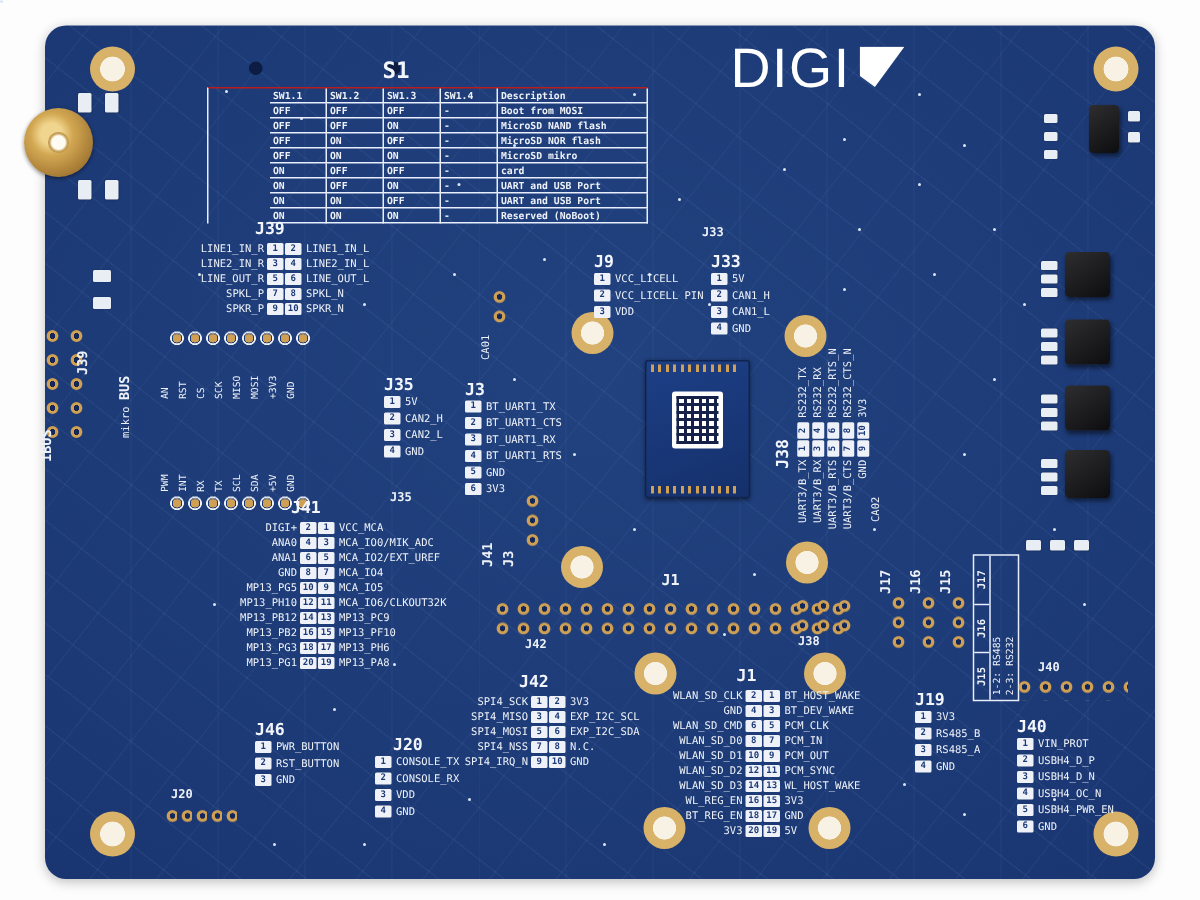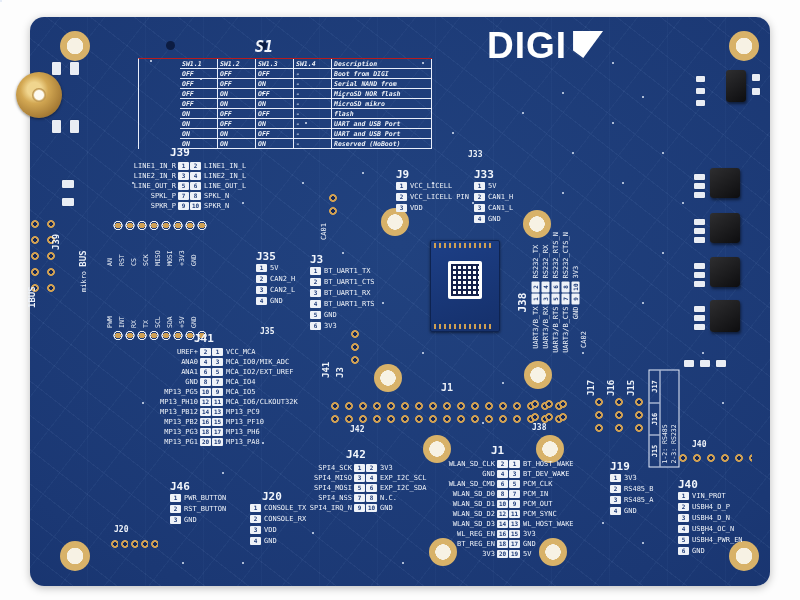--- a/index.html
+++ b/index.html
@@ -24,31 +24,31 @@
   .plab{font-size:7px;color:#eef2f8;white-space:nowrap;margin-left:2px;}
   .dual .drow{display:flex;align-items:center;height:9px;margin-bottom:1px;}
   .dual .llab{display:inline-block;width:var(--lw,58px);text-align:right;font-size:7px;color:#eef2f8;
         white-space:nowrap;margin-right:2px;}
   .dual .rlab{font-size:7px;color:#eef2f8;white-space:nowrap;margin-left:2px;}
   .dual .ctitle{margin-left:var(--tx,52px);margin-bottom:2px;}
   .vtext{position:absolute;transform-origin:0 100%;transform:rotate(-90deg);
          white-space:nowrap;font-size:7px;color:#eef2f8;height:8px;line-height:8px;}
   .vtitle{font-weight:bold;font-size:9px;}
   
-  .s1wrap{position:absolute;left:138px;top:38px;font-style:italic;}
+  .s1wrap{position:absolute;left:138px;top:38px;}
   .s1title{font-weight:bold;font-size:15px;color:#f2f6fc;text-align:center;width:252px;margin-bottom:2px;}
   .s1tab{border-top:1px solid #b91c1c;border-left:1px solid #e8eefb;width:252px;padding-left:41px;}
   .s1row{display:flex;}
   .s1cell{box-sizing:border-box;width:38px;border-right:1px solid #e8eefb;border-bottom:1px solid #e8eefb;
           font-size:6.5px;font-weight:bold;color:#eef2f8;padding:1px 2px;height:10px;line-height:8px;
           white-space:nowrap;overflow:hidden;}
   .s1cell:last-child{width:100px;}
   
   .brand{position:absolute;left:487px;top:28px;display:flex;align-items:flex-start;}
-  .brandtxt{font-family:"Liberation Sans",sans-serif;font-weight:bold;font-size:37px;line-height:36px;
+  .brandtxt{font-family:"Liberation Sans",sans-serif;font-weight:normal;font-size:37px;line-height:36px;
             color:#ffffff;letter-spacing:1px;}
   .brandflag{width:30px;height:27px;background:#ffffff;margin:3px 0 0 6px;
              clip-path:polygon(0 0,100% 0,34% 100%,0 72%);}
   
   .hole{position:absolute;border-radius:50%;
         background:radial-gradient(circle, #f7f2e4 0 38%, #d8b269 40% 72%, #9a7434 78%, rgba(0,0,0,0) 80%);}
   .wpad{position:absolute;background:#e9edf4;border-radius:1px;box-shadow:0 0 1px rgba(0,0,0,.4);}
   .blackcomp{position:absolute;background:linear-gradient(145deg,#2e2e30,#0d0d0f);border-radius:3px;
              box-shadow:1px 2px 3px rgba(0,0,0,.5);}
   .holestrip{position:absolute;
@@ -150,29 +150,29 @@
           <span class="s1cell">SW1.4</span>
           <span class="s1cell">Description</span>
         </div>
       <div>
 
           <div class="s1row">
             <span class="s1cell">OFF</span>
             <span class="s1cell">OFF</span>
             <span class="s1cell">OFF</span>
             <span class="s1cell">-</span>
-            <span class="s1cell">Boot from DIGI</span>
+            <span class="s1cell">Boot from MOSI</span>
           </div>
 
           <div class="s1row">
             <span class="s1cell">OFF</span>
             <span class="s1cell">OFF</span>
             <span class="s1cell">ON</span>
             <span class="s1cell">-</span>
-            <span class="s1cell">Serial NAND from</span>
+            <span class="s1cell">MicroSD NAND flash</span>
           </div>
 
           <div class="s1row">
             <span class="s1cell">OFF</span>
             <span class="s1cell">ON</span>
             <span class="s1cell">OFF</span>
             <span class="s1cell">-</span>
             <span class="s1cell">MicroSD NOR flash</span>
           </div>
 
@@ -182,21 +182,21 @@
             <span class="s1cell">ON</span>
             <span class="s1cell">-</span>
             <span class="s1cell">MicroSD mikro</span>
           </div>
 
           <div class="s1row">
             <span class="s1cell">ON</span>
             <span class="s1cell">OFF</span>
             <span class="s1cell">OFF</span>
             <span class="s1cell">-</span>
-            <span class="s1cell">flash</span>
+            <span class="s1cell">card</span>
           </div>
 
           <div class="s1row">
             <span class="s1cell">ON</span>
             <span class="s1cell">OFF</span>
             <span class="s1cell">ON</span>
             <span class="s1cell">-</span>
             <span class="s1cell">UART and USB Port</span>
           </div>
 
@@ -440,21 +440,21 @@
           <span class="plab">GND</span>
         </div>
       </div>
   </div>
 
   <div class="conn dual" style="left:138px;top:332px;--lw:60px;--tx:56px;">
     <div class="ctitle">J41</div>
     <div>
 
         <div class="drow">
-          <span class="llab">UREF+</span>
+          <span class="llab">DIGI+</span>
           <span class="pbox">2</span>
           <span class="pbox">1</span>
           <span class="rlab">VCC_MCA</span>
         </div>
 
         <div class="drow">
           <span class="llab">ANA0</span>
           <span class="pbox">4</span>
           <span class="pbox">3</span>
           <span class="rlab">MCA_IO0/MIK_ADC</span>

